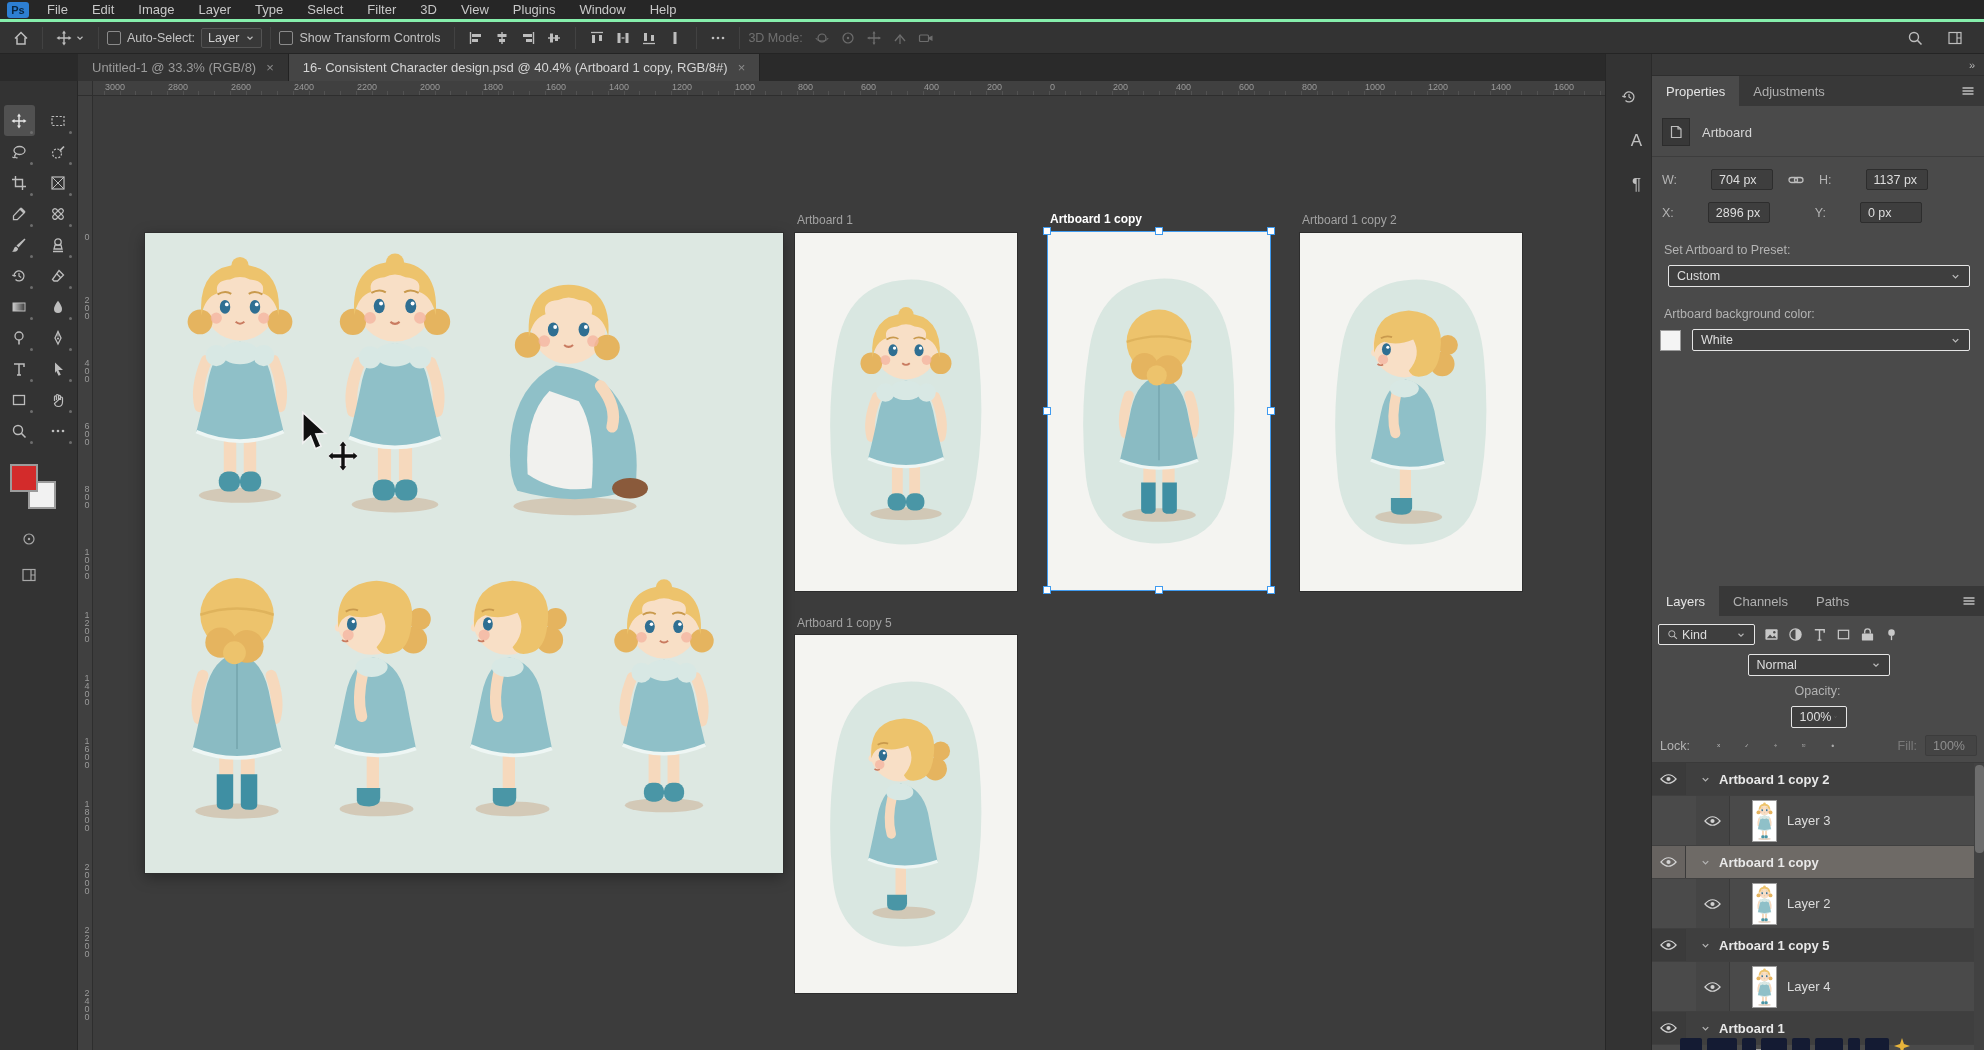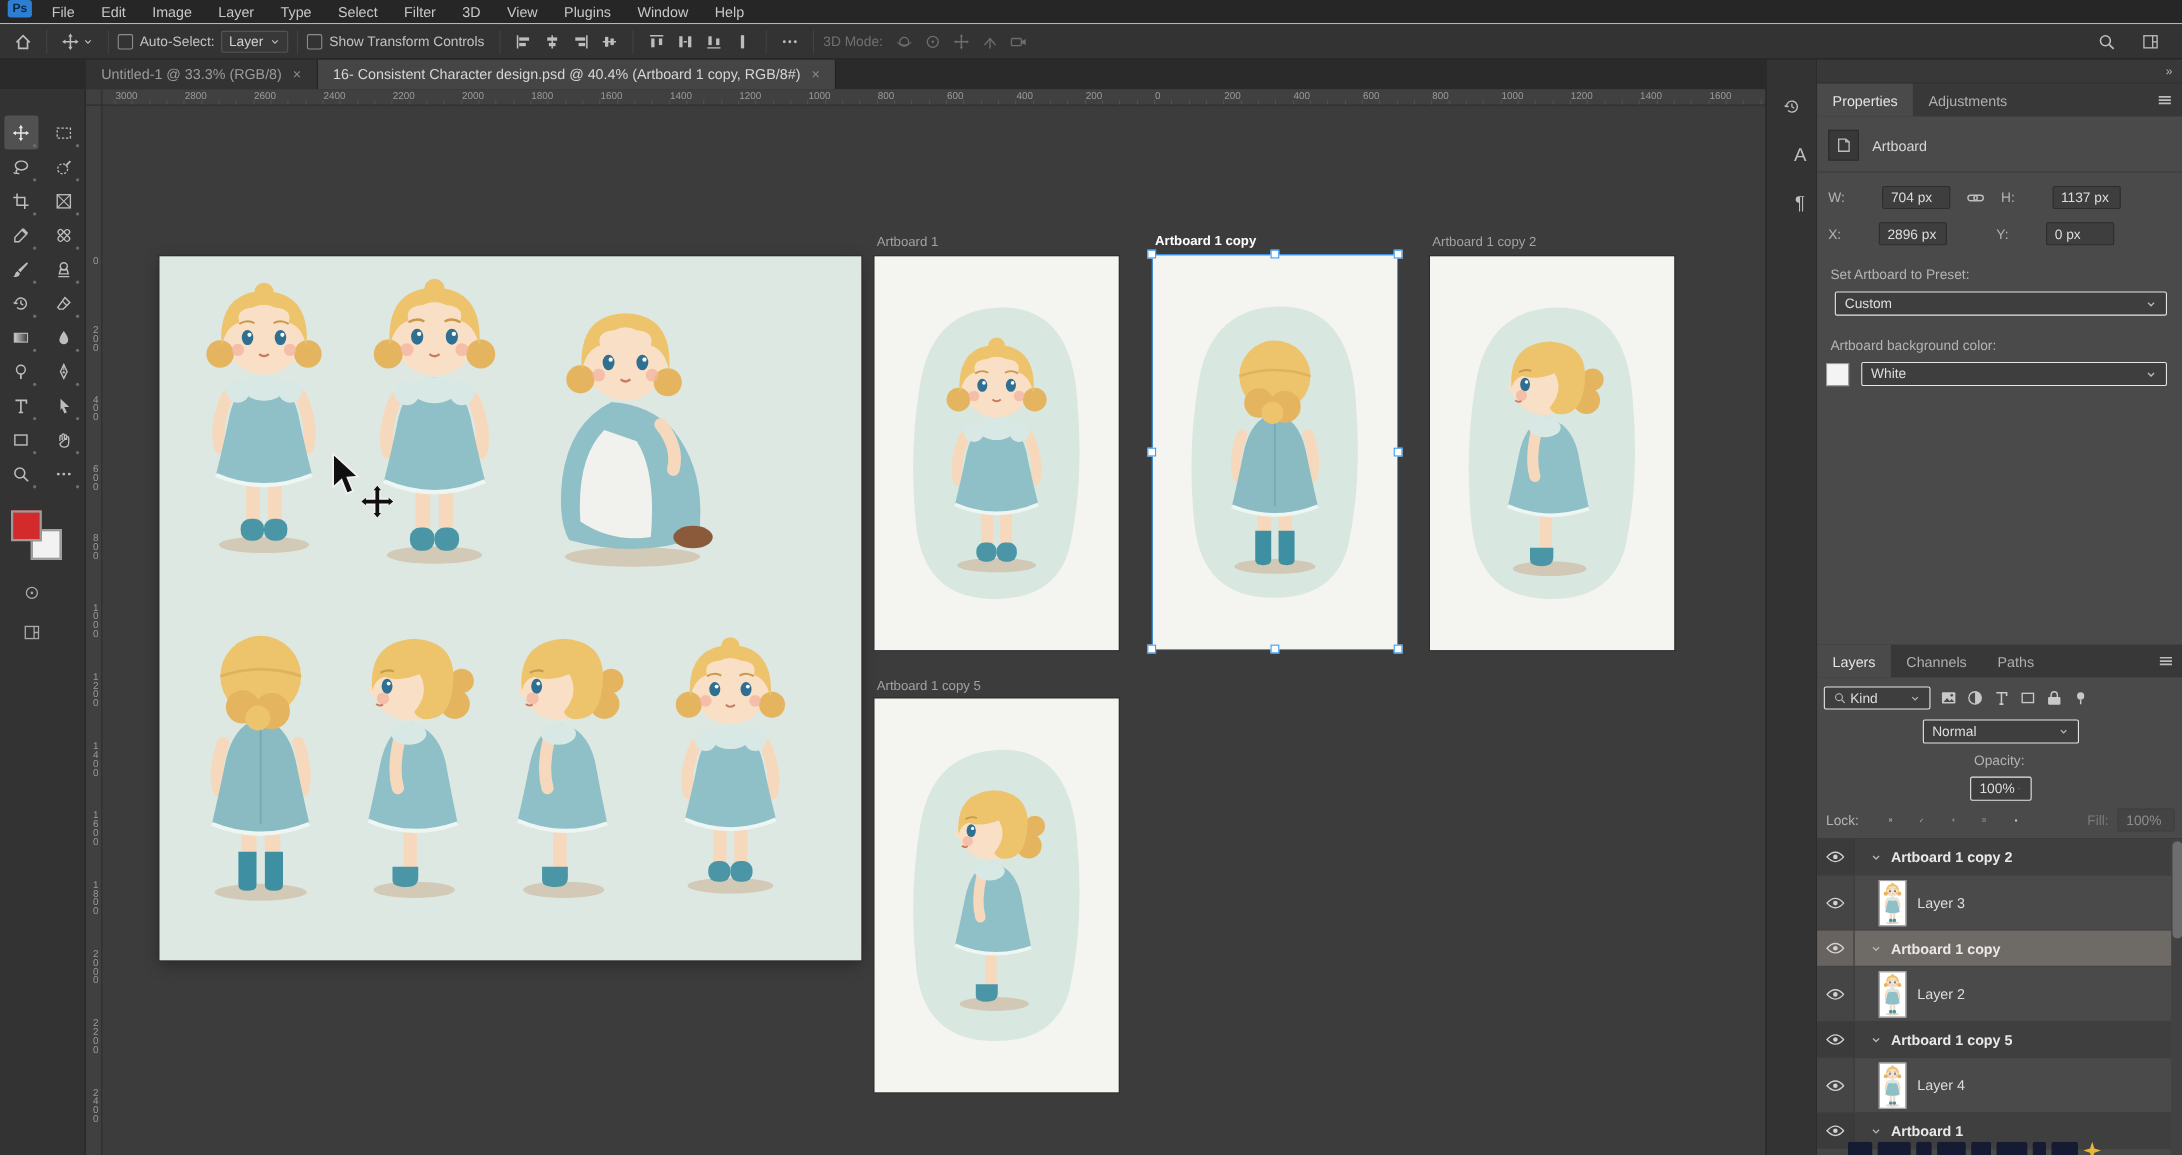--- a/index.html
+++ b/index.html
@@ -2,21 +2,21 @@
 <html><head>
 <meta charset="utf-8">
 <style>
   * { margin:0; padding:0; box-sizing:border-box; }
   html,body { width:1984px; height:1050px; overflow:hidden; background:#3c3c3c;
     font-family:"Liberation Sans","DejaVu Sans",sans-serif; color:#cfcfcf; }
   #app { position:relative; width:1984px; height:1050px; background:#3c3c3c; }
 
   
   #menubar { position:absolute; left:0; top:0; width:1984px; height:22px; background:#262626;
-    display:flex; align-items:flex-start; gap:0; border-bottom:1px solid #86efac; z-index:40; }
+    display:flex; align-items:center; gap:0; border-bottom:3px solid #86efac; z-index:40; }
   #pslogo { width:22px; height:16px; margin:0 6px 0 7px; background:#2d7fd3; border-radius:3px;
     color:#0a2742; font-size:11px; font-weight:bold; display:flex; align-items:center; justify-content:center; }
   .mi { color:#c8c8c8; font-size:13px; padding:0 12px; line-height:22px; cursor:default; }
 
   
   #optionsbar { position:absolute; left:0; top:22px; width:1984px; height:32px; background:#333333;
     display:flex; align-items:center; border-bottom:1px solid #242424; z-index:40; font-size:12.5px; }
   .osep { width:1px; height:22px; background:#424242; margin:0 8px; }
   .obtn { display:flex; align-items:center; justify-content:center; padding:3px 5px; border-radius:2px; color:#bdbdbd; }
   .ic { width:16px; height:16px; color:#bdbdbd; display:block; }
@@ -123,21 +123,21 @@
   #blend-combo { width:142px; }
   #opacity-combo { width:56px; gap:3px; }
   #lock-row { display:flex; align-items:center; padding:4px 8px 6px 8px; gap:25px; border-bottom:1px solid #3a3a3a; }
   .locklbl { color:#b3b3b3; font-size:12.5px; margin-right:2px; }
   #fill-grp { display:flex; align-items:center; gap:6px; margin-left:38px; opacity:.45; }
   #fill-box { width:52px; }
 
   #layer-list { position:relative; }
   .lrow { display:flex; align-items:center; border-bottom:1px solid #404040; position:relative; width:322px; }
   .lrow[data-kind="group"] { height:33px; background:#3f3f3f; }
-  .lrow[data-kind="layer"] { height:50px; background:#4a4a4a; }
+  .lrow[data-kind="layer"] { height:50px; background:#4a4a4a;padding-left:44px; }
   .lrow.selected { background:#6e6a66; }
   .eyecell { width:34px; align-self:stretch; display:flex; align-items:center; justify-content:center;
     border-right:1px solid #3a3a3a; flex:none; background:rgba(0,0,0,0.06); }
   .eye { width:17px; height:12px; color:#d2d2d2; }
   .chev { width:11px; height:11px; color:#b5b5b5; flex:none; }
   .lrow .chev { margin:0 8px 0 14px; }
   .thumb { width:25px; height:42px; background:#ffffff; border:1px solid #9c9c9c; margin:0 0 0 22px;
     display:flex; align-items:flex-end; justify-content:center; overflow:hidden; flex:none; }
   .lname { font-size:13px; color:#dcdcdc; margin-left:10px; white-space:nowrap; }
   .lrow[data-kind="group"] .lname { font-weight:bold; color:#e9e9e9; margin-left:0; }

